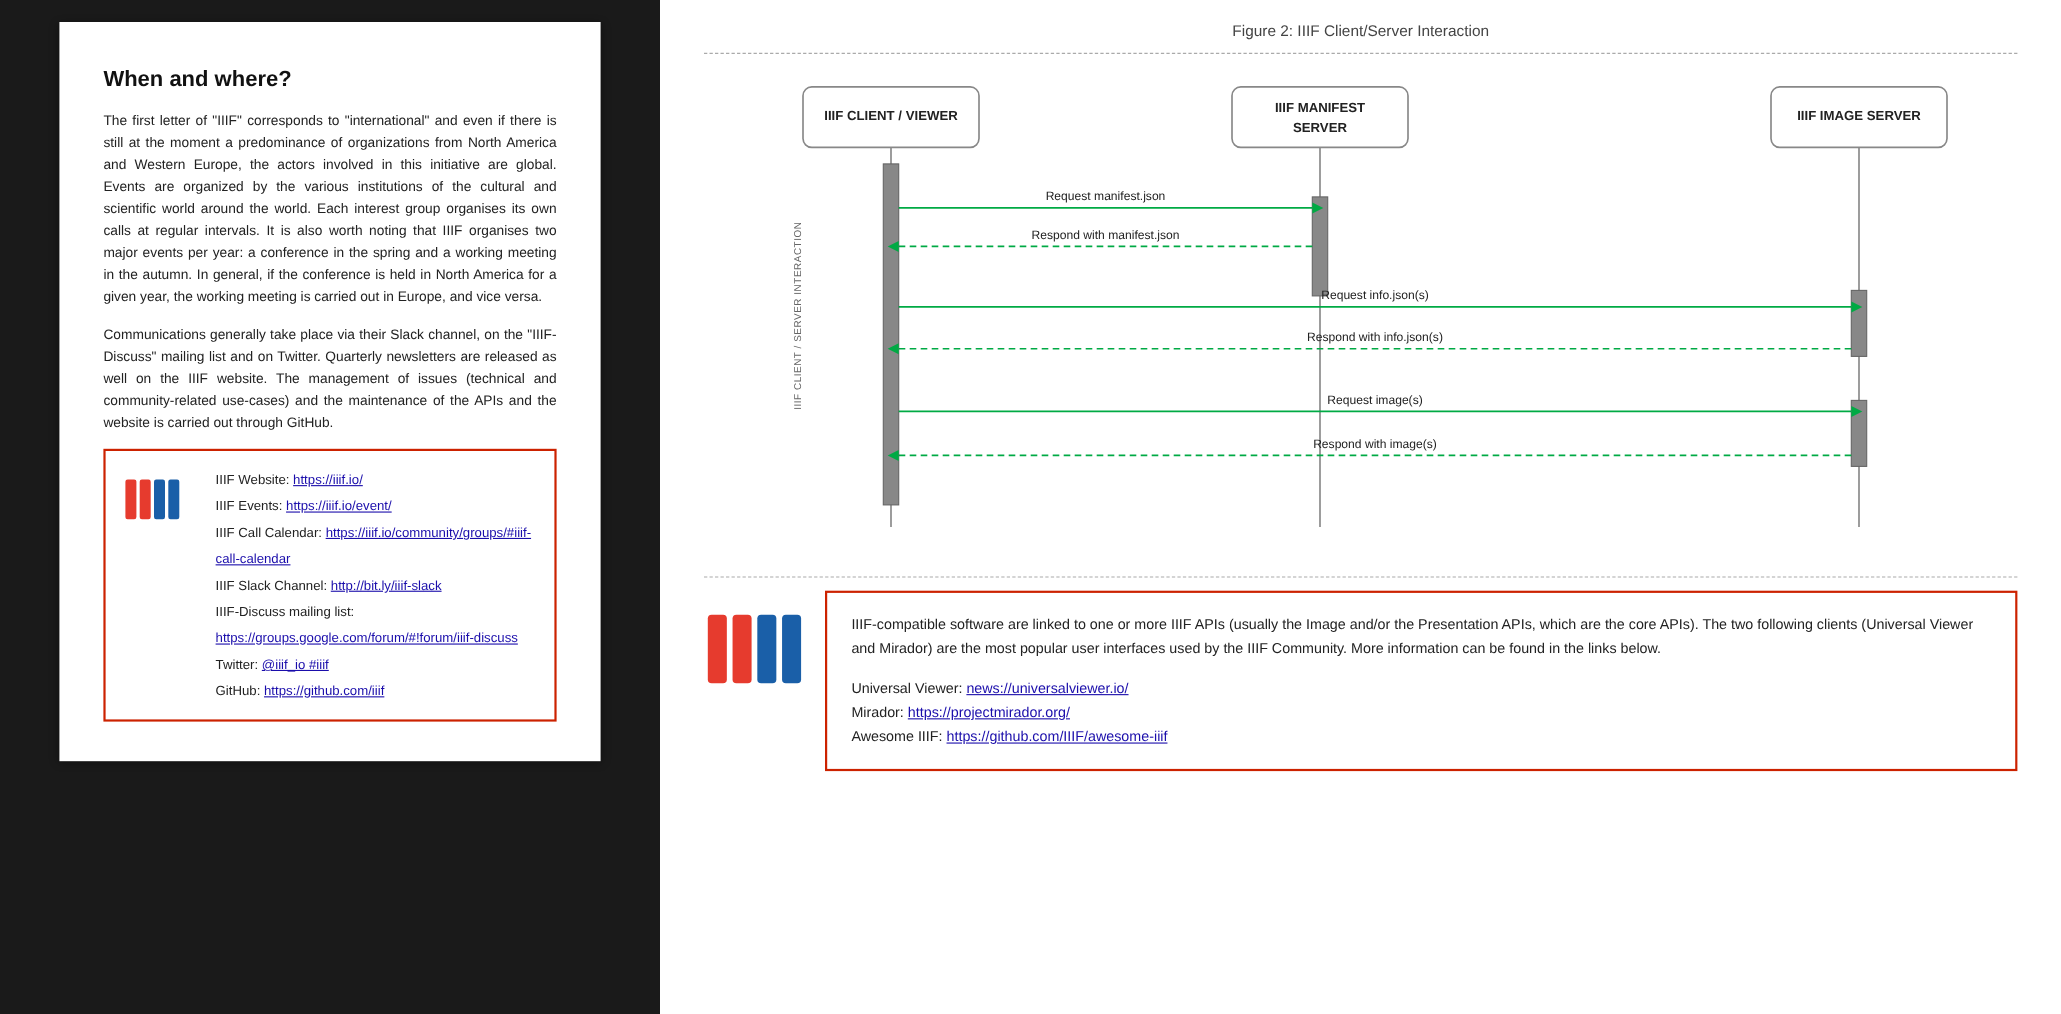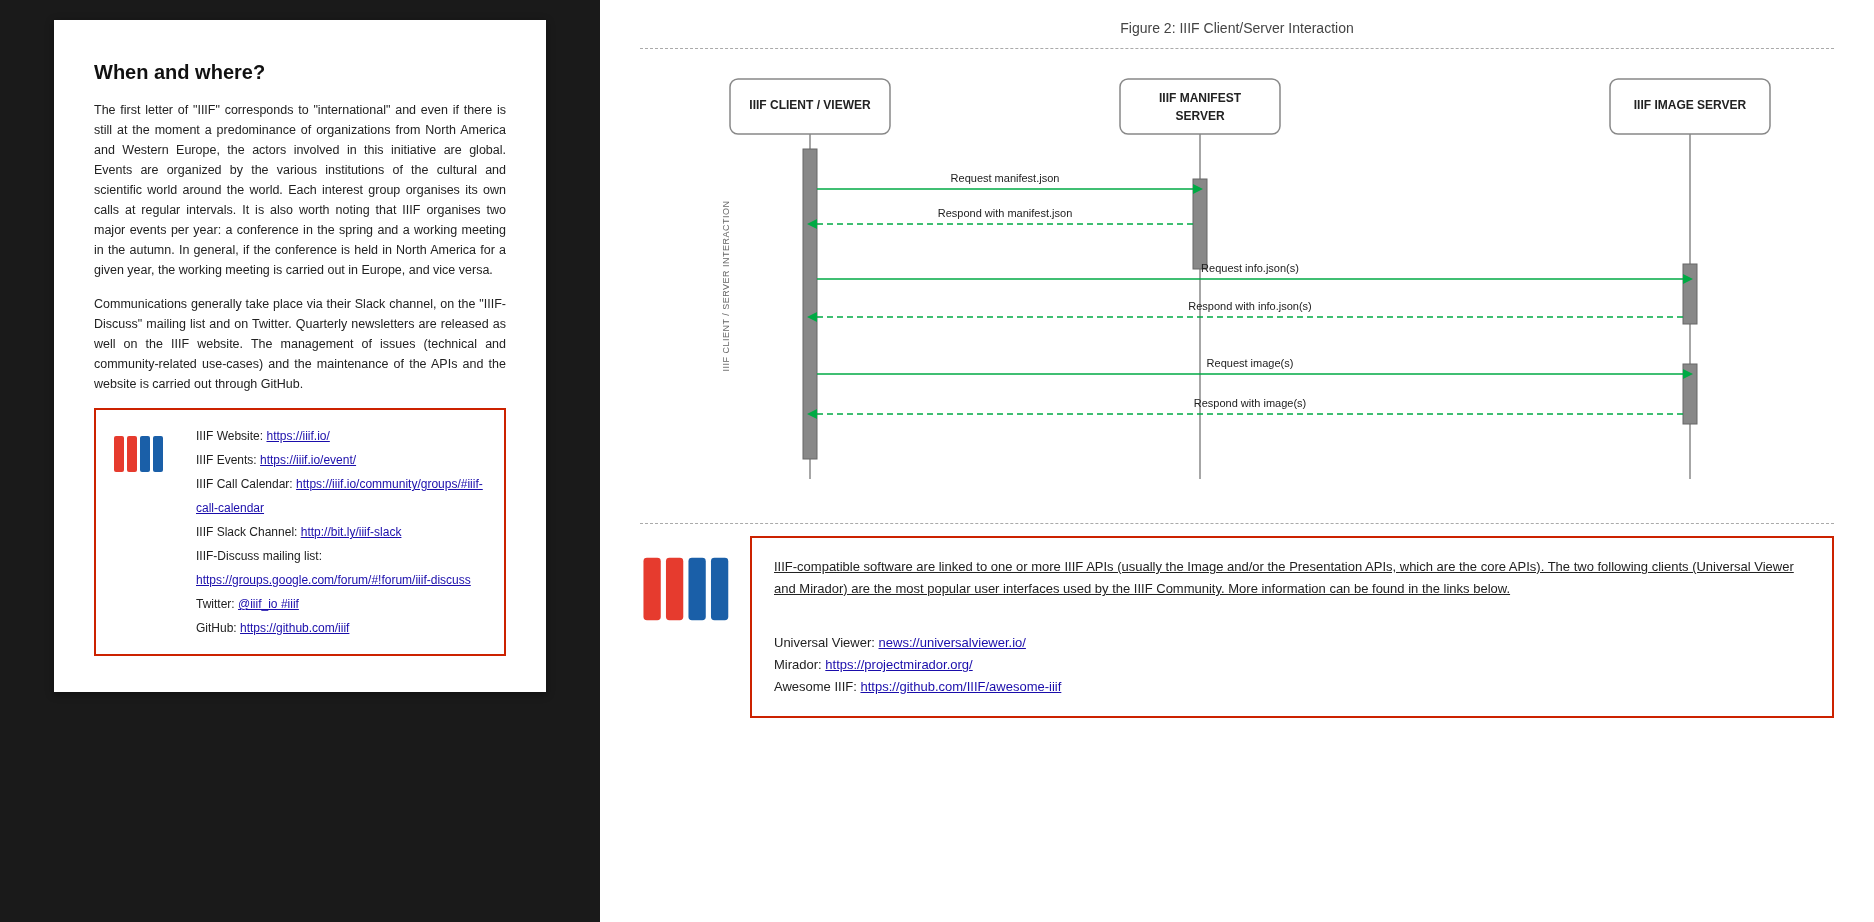--- a/index.html
+++ b/index.html
@@ -132,22 +132,21 @@
       color: #222;
       flex: 1;
     }
 
     .info-box a {
       color: #1a0dab;
       text-decoration: underline;
     }
 
     .info-paragraph {
-      margin-bottom: 32px;
-      text-decoration: underline;
+      margin-bottom: 14px;
     }
 
     
     .diagram-svg-container {
       position: relative;
       padding-left: 30px;
     }
 
     .vertical-label {
       position: absolute;

